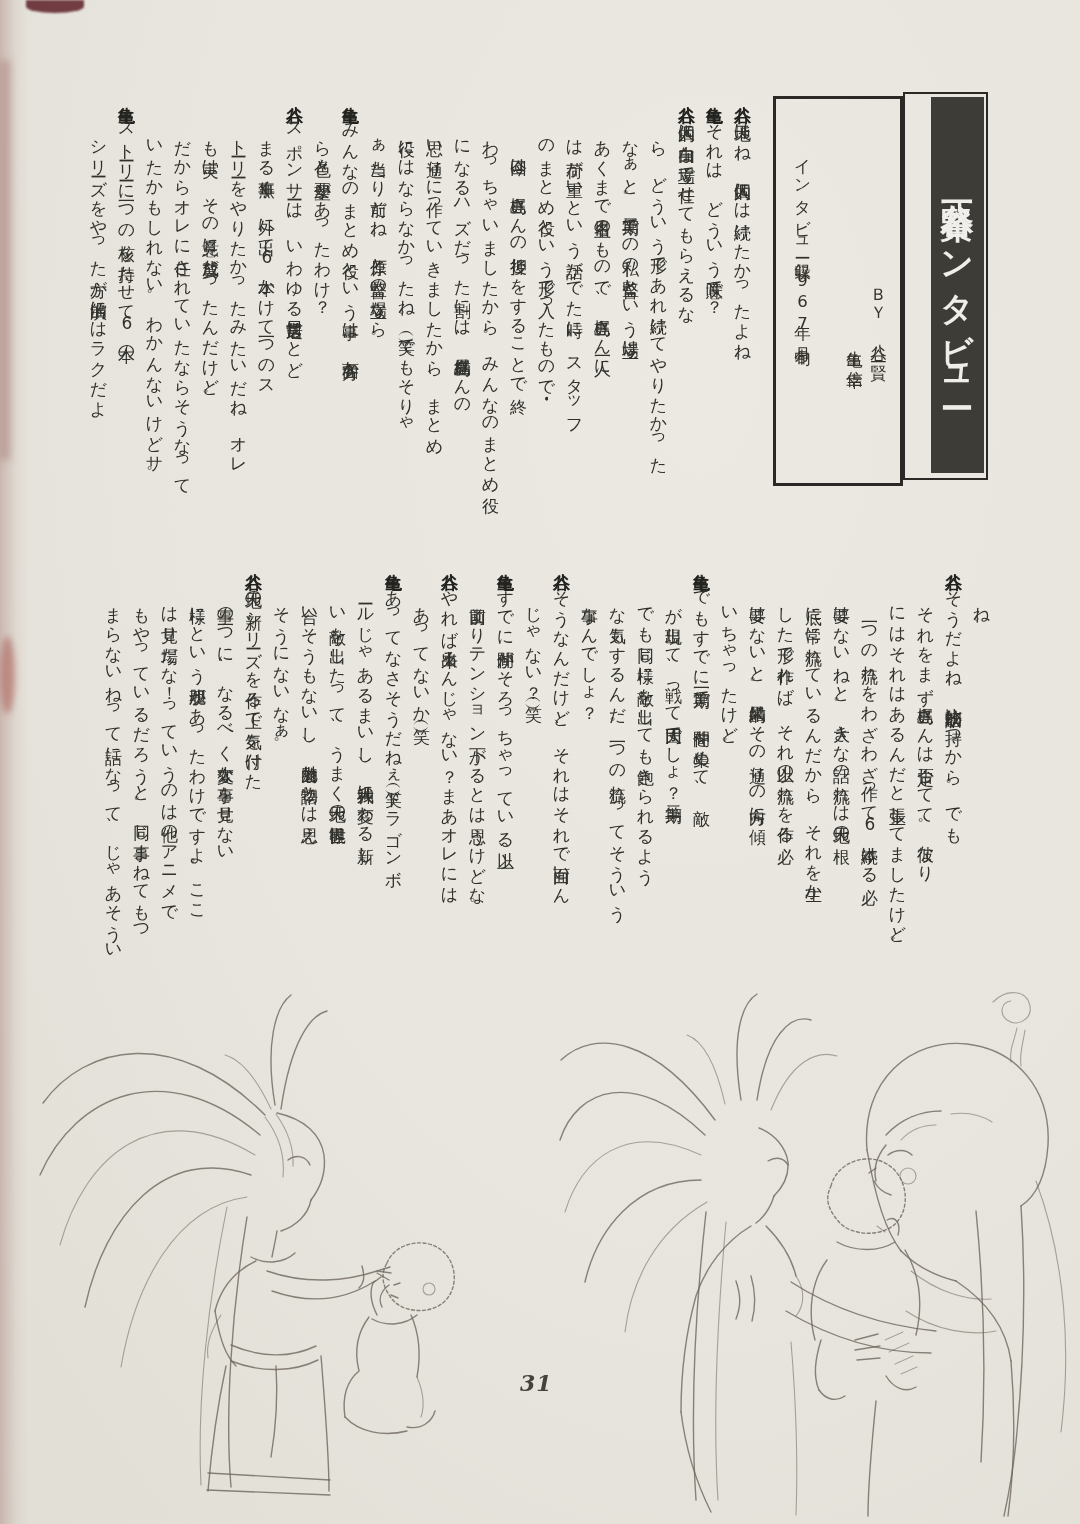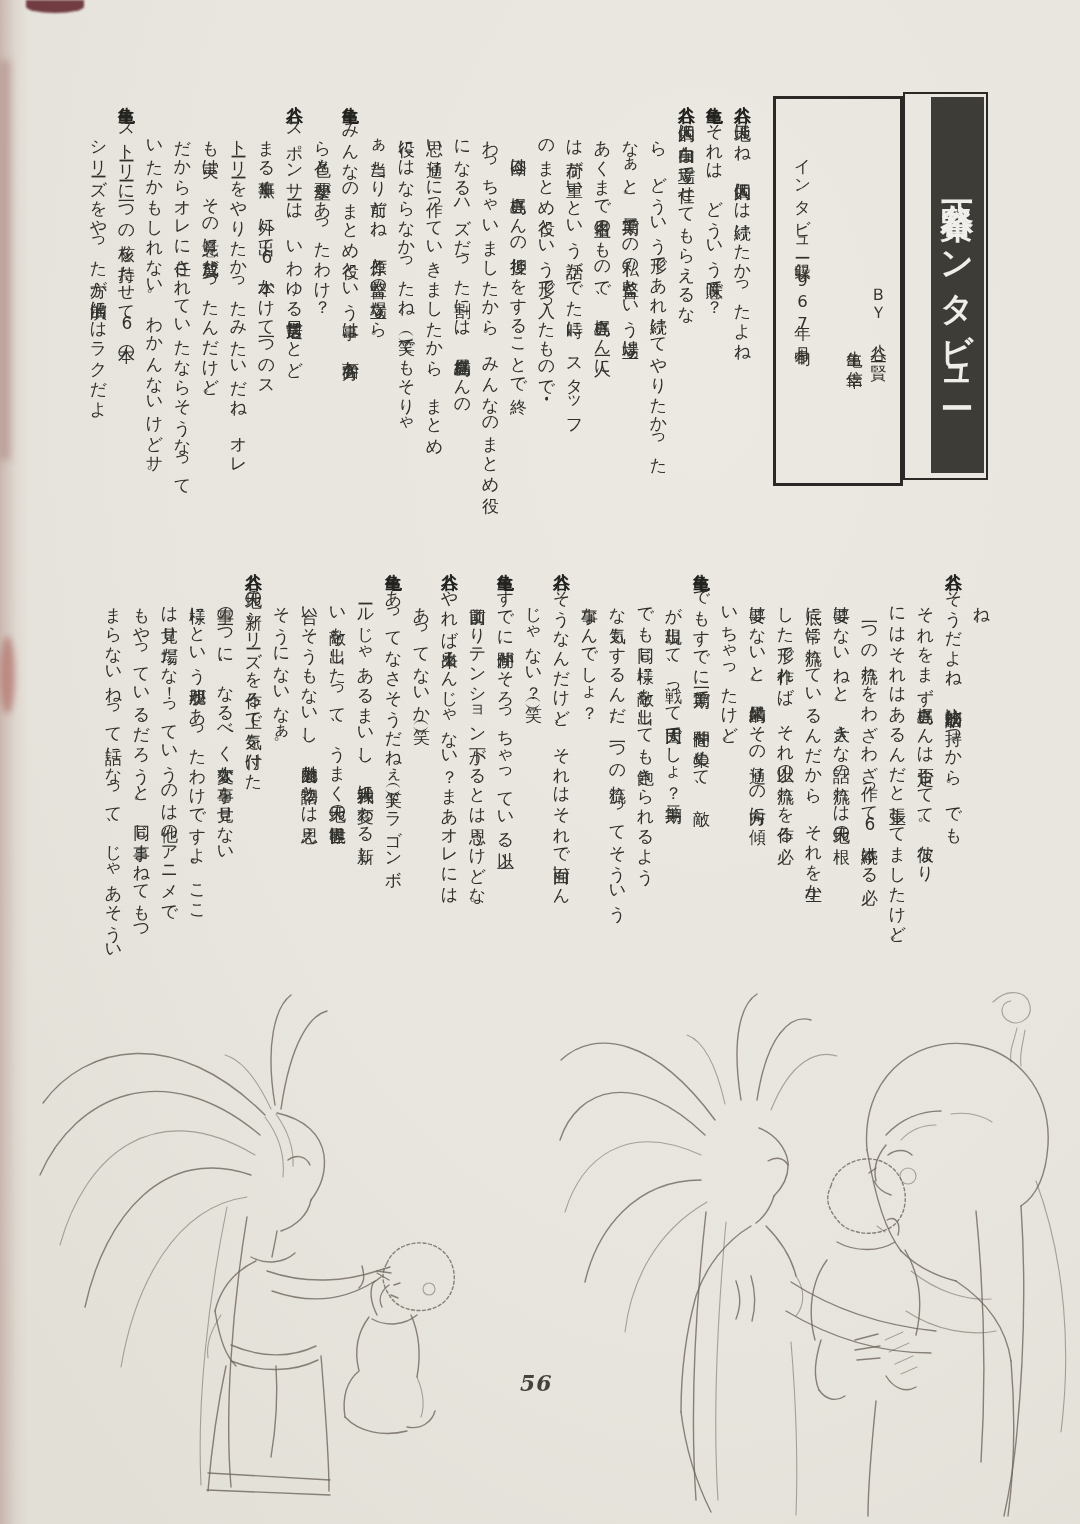--- a/index.html
+++ b/index.html
@@ -290,15 +290,15 @@
       <path d="M266,360 C260,380 258,396 264,410"></path>
       <path d="M264,410 C271,420 281,422 290,416"></path>
       <path d="M331,396 C339,409 351,413 361,407"></path>
 
       <path class="soft" d="M438,22 C452,8 472,10 475,26 C477,40 462,47 452,40 C444,34 446,22 456,21"></path>
       <path class="soft" d="M462,48 C459,62 454,70 456,82"></path>
       <path class="soft" d="M470,50 C468,64 464,74 466,86"></path>
     </svg>
   </div>
 
-  <div class="page-number">56</div>
+  <div class="page-number">31</div>
 
 </div>
 
 </body></html>

